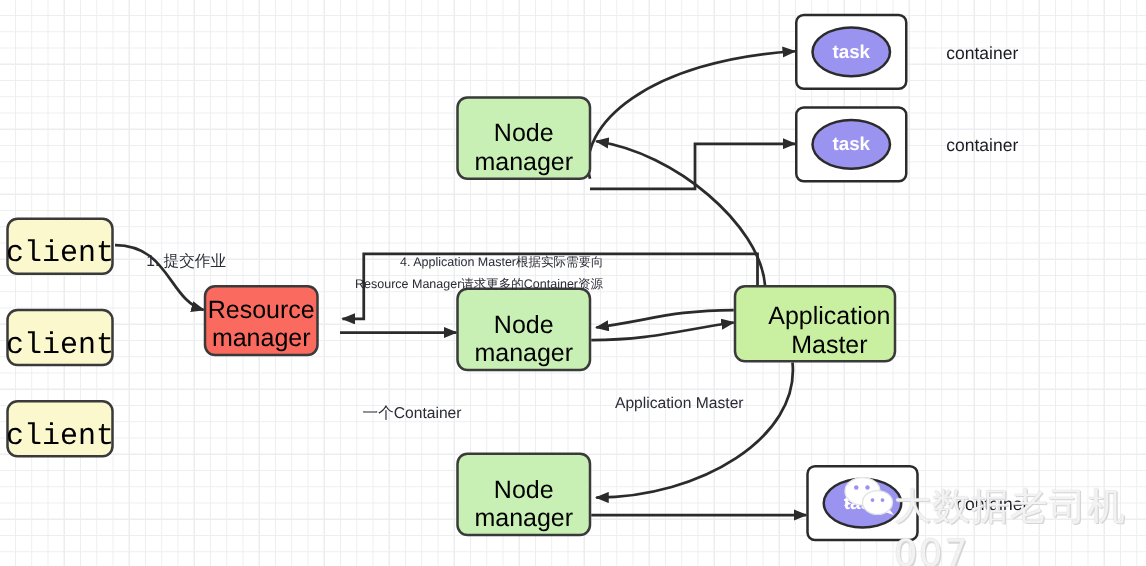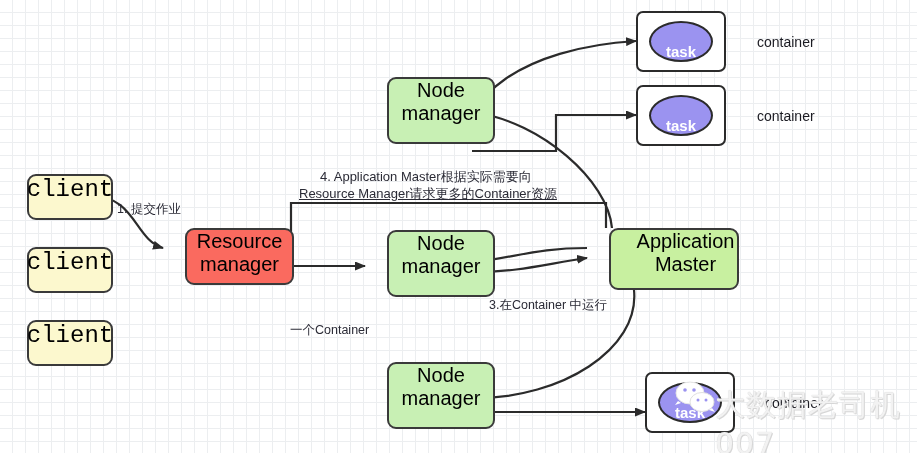--- a/index.html
+++ b/index.html
@@ -13,57 +13,56 @@
       linear-gradient(to bottom, #eceef0 1px, transparent 1px),
       linear-gradient(to right, #e0e3e7 1px, transparent 1px),
       linear-gradient(to bottom, #e0e3e7 1px, transparent 1px);
     background-size:13px 13px,13px 13px,52px 52px,52px 52px;
     background-position:-1px -1px,-1px -1px,-1px -1px,-1px -1px;
     font-family:"Liberation Sans","DejaVu Sans",sans-serif;
   }
   .node{
     position:absolute;
     box-sizing:border-box;
-    display:flex;align-items:flex-start;justify-content:center;
+    display:flex;align-items:flex-end;justify-content:center;
     text-align:center;
     border:2px solid #3a3a3a;
     border-radius:9px;
     color:#000;
     line-height:1.15;
     z-index:3;
-    margin-left:22px;
   }
   .client{background:#fcf8ce;font-size:24px;font-family:Liberation Mono, monospace;}
   .rm{background:#fa6a5f;font-size:20px;}
   .nm{background:#c8f0b4;font-size:20px;}
   .am{background:#c8f0a0;font-size:20px;padding-left:23px;}
   .ctr{
     position:absolute;box-sizing:border-box;
     background:#ffffff;border:2.5px solid #2b2b2b;border-radius:7px;
     z-index:3;
   }
   .task{
     position:absolute;
     box-sizing:border-box;
     background:#9b93f0;
     border:2px solid #2b2b2b;
     border-radius:50%;
-    display:flex;align-items:flex-end;justify-content:center;
+    display:flex;align-items:center;justify-content:center;
     color:#ffffff;font-weight:bold;font-size:15px;
     z-index:4;
   }
   .lbl{
     position:absolute;
     color:#2b2b36;
     font-size:12.5px;
     line-height:1.45;
     white-space:nowrap;
     z-index:5;
   }
-  .lbl.big{font-size:13px;}
+  .lbl.big{font-size:10px;margin-top:36px;}
   .ctrlbl{position:absolute;font-size:14px;color:#1b1b22;z-index:5;margin-left:20px;}
   svg.wires{position:absolute;left:0;top:0;width:917px;height:453px;z-index:2;}
   .wm{
     position:absolute;z-index:9;pointer-events:none;
     color:#f2f2f2;font-size:30px;
     text-shadow:0 0 1px #c9c9c9, 1px 1px 0 #d8d8d8;
     letter-spacing:1px;
     font-family:"DejaVu Sans",sans-serif;
   }
   .wm-badge{
@@ -109,21 +108,21 @@
   <div class="node client" style="left:5px;top:174px;width:86px;height:46px;">
     <span>client</span>
   </div>
   <div class="node client" style="left:5px;top:247px;width:86px;height:46px;">
     <span>client</span>
   </div>
   <div class="node client" style="left:5px;top:320px;width:86px;height:46px;">
     <span>client</span>
   </div>
 
-  <div class="node rm" style="left:163px;top:228px;width:109px;height:57px;">
+  <div class="node rm" style="left:163px;top:228px;width:92px;height:57px;">
     <span>
       <span>Resource</span><br>
       <span>manager</span>
     </span>
   </div>
 
   <div class="node nm" style="left:365px;top:77px;width:108px;height:67px;">
     <span>
       <span>Node</span><br>
       <span>manager</span>
@@ -166,24 +165,24 @@
   <div class="ctr" style="left:645px;top:372px;width:90px;height:61px;"></div>
   <div class="task" style="left:658px;top:382px;width:64px;height:41px;">
     <span>task</span>
   </div>
   <div class="ctrlbl" style="left:745px;top:395px;">container</div>
 
   <div class="lbl" style="left:117px;top:200px;">1. 提交作业</div>
 
   <div class="lbl" style="left:290px;top:321px;">一个Container</div>
 
-  <div class="lbl" style="left:489px;top:296px;">3.在Container 中运行</div>
+  <div class="lbl" style="left:492px;top:313px;">Application Master</div>
 
   <div class="lbl big" style="left:320px;top:168px;">4. Application Master根据实际需要向</div>
-  <div class="lbl big" style="left:299px;top:185px;text-decoration:underline;">Resource Manager请求更多的Container资源</div>
+  <div class="lbl big" style="left:284px;top:185px;">Resource Manager请求更多的Container资源</div>
 
 
   <svg class="wm-badge" viewBox="0 0 46 38" style="left:672px;top:378px;">
     <ellipse cx="18" cy="15" rx="14" ry="11" fill="#ffffff" stroke="#e6e6e6" stroke-width="1"></ellipse>
     <circle cx="13" cy="12" r="1.8" fill="#9b93f0"></circle>
     <circle cx="22" cy="12" r="1.8" fill="#9b93f0"></circle>
     <path d="M6,23 L3,27 L9,25 z" fill="#ffffff"></path>
     <ellipse cx="30" cy="24" rx="12" ry="9.5" fill="#ffffff" stroke="#e0e0e0" stroke-width="1"></ellipse>
     <circle cx="26" cy="22" r="1.5" fill="#9b93f0"></circle>
     <circle cx="34" cy="22" r="1.5" fill="#9b93f0"></circle>

